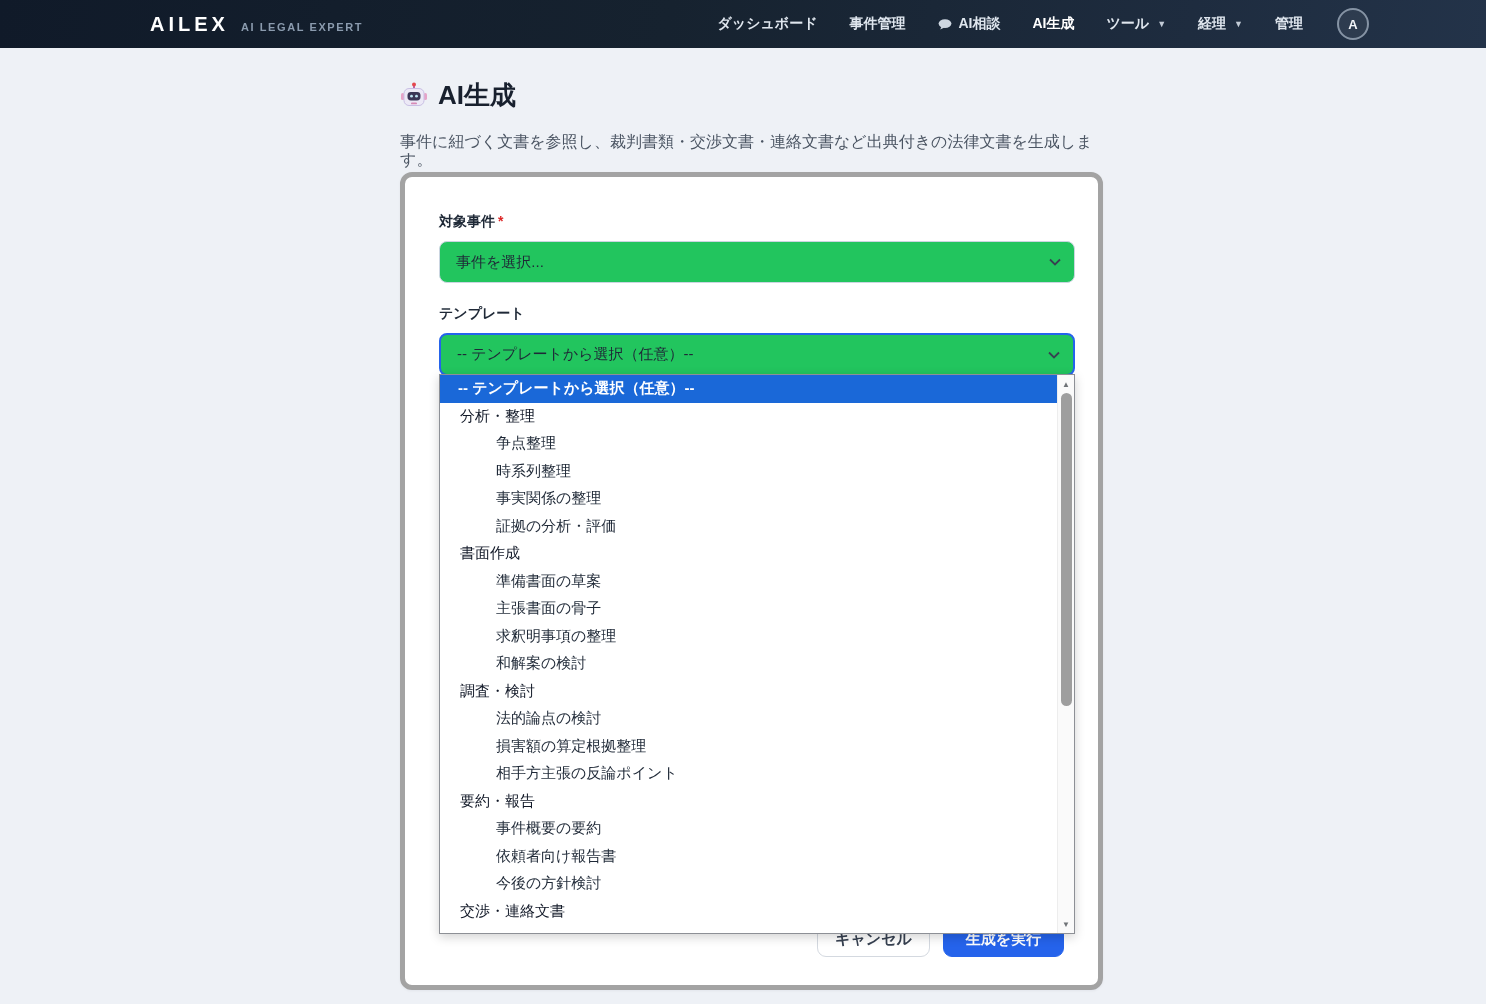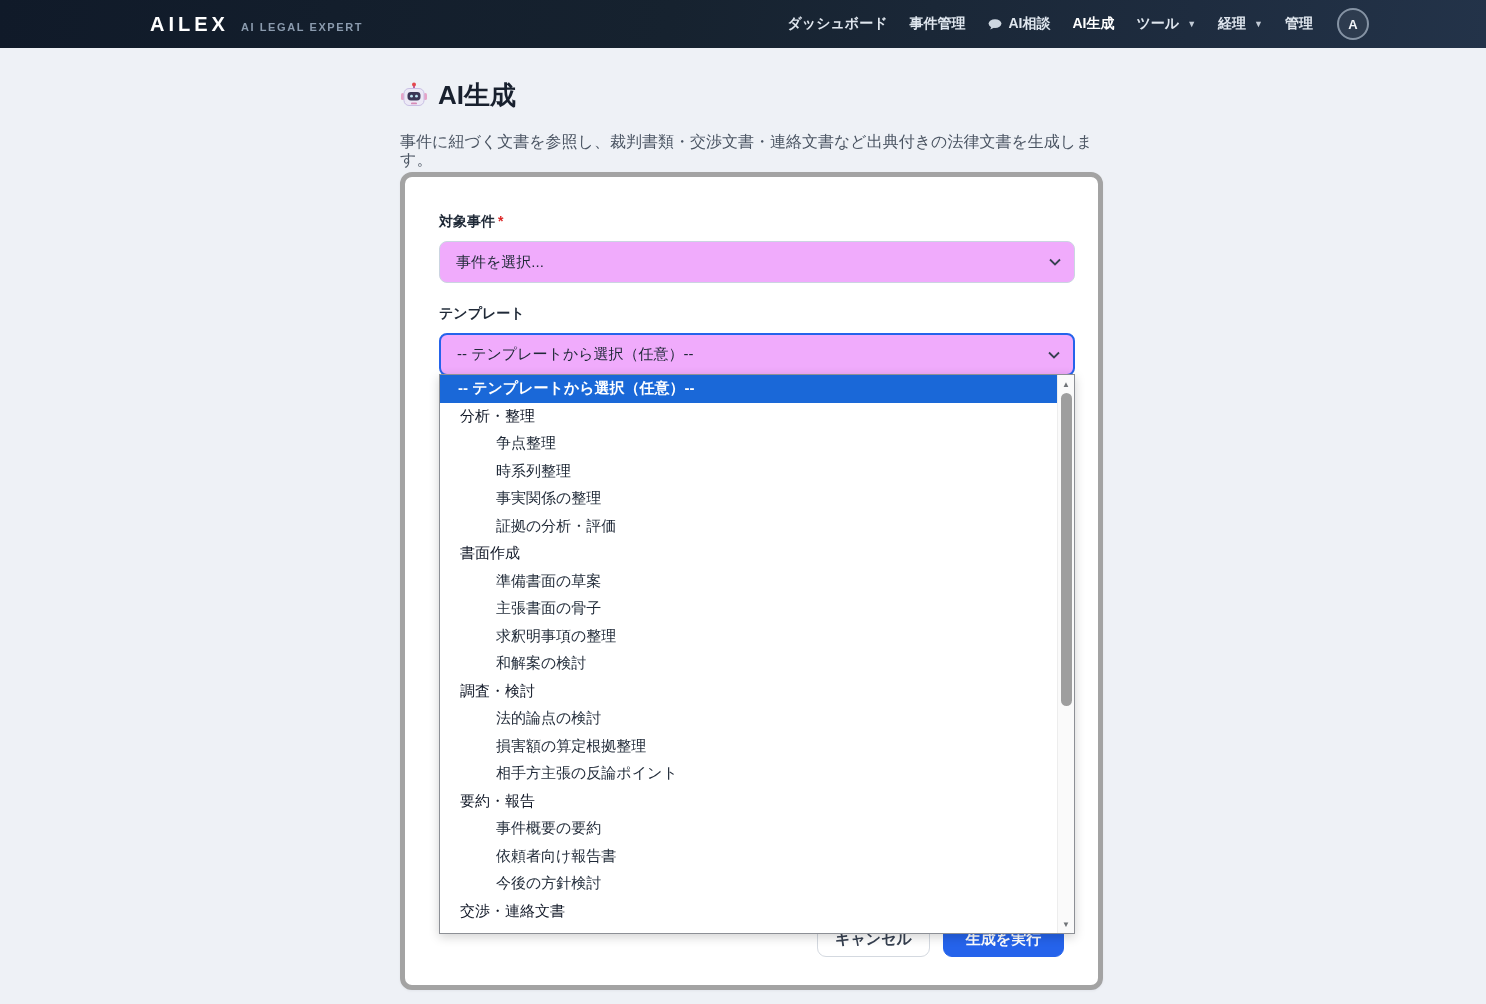--- a/index.html
+++ b/index.html
@@ -15,21 +15,21 @@
   
   .header {
     position:absolute; top:0; left:0; width:1486px; height:48px;
     background:linear-gradient(100deg,#101a29 0%,#16222f 45%,#1e2c3f 80%,#233349 100%);
     display:flex; align-items:center; justify-content:space-between;
     padding:0 117px 0 150px; z-index:50;
   }
   .brand { display:flex; align-items:baseline; gap:12px; cursor:pointer; }
   .brand-name { color:#ffffff; font-size:20px; font-weight:700; letter-spacing:4px; }
   .brand-sub { color:#8b9bae; font-size:11px; font-weight:600; letter-spacing:1.6px; }
-  .nav { display:flex; align-items:center; gap:22px; }
+  .nav { display:flex; align-items:center; gap:32px; }
   .nav-item {
     color:#dfe6ee; font-size:14px; font-weight:600; cursor:pointer;
     display:flex; align-items:center; gap:6px; white-space:nowrap;
   }
   .nav-item.active { color:#ffffff; }
   .caret { font-size:9px; color:#c2cbd6; margin-left:2px; }
   .chat-icon { width:15px; height:11px; display:inline-block; }
   .avatar {
     width:32px; height:32px; border-radius:50%; border:2px solid #8593a4;
     color:#f1f4f8; font-size:13px; font-weight:700;
@@ -51,21 +51,21 @@
   
   .card {
     position:absolute; left:400px; top:172px; width:703px; height:818px;
     background:#ffffff; border:5px solid #a3a3a3; border-radius:12px;
     box-shadow:0 1px 3px rgba(16,24,40,0.05);
   }
   .card-inner { padding:36px 34px 0 34px; }
   .field-label { font-size:14px; font-weight:700; color:#1f2937; margin-bottom:10px; }
   .req { color:#dc2626; margin-left:3px; }
   .select {
-    position:relative; width:636px; height:42px; background:#f0abfc;
+    position:relative; width:636px; height:42px; background:#22c55e;
     border:1px solid #cbd5e1; border-radius:8px;
     display:flex; align-items:center; padding:0 36px 0 16px;
     font-size:15px; color:#1f2937; cursor:pointer;
   }
   .select.focused { border:2px solid #2563eb; height:43px; }
   .select .chev {
     position:absolute; right:13px; top:50%; transform:translateY(-50%);
     width:12px; height:8px;
   }
   .gap1 { height:22px; }

